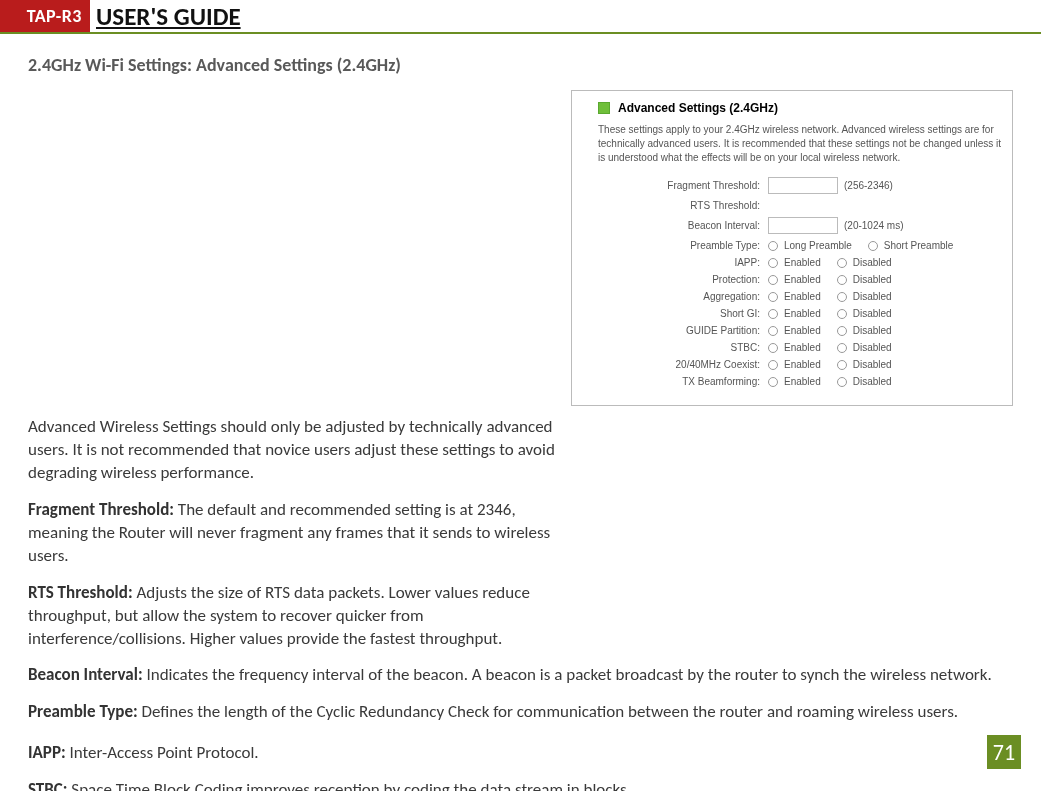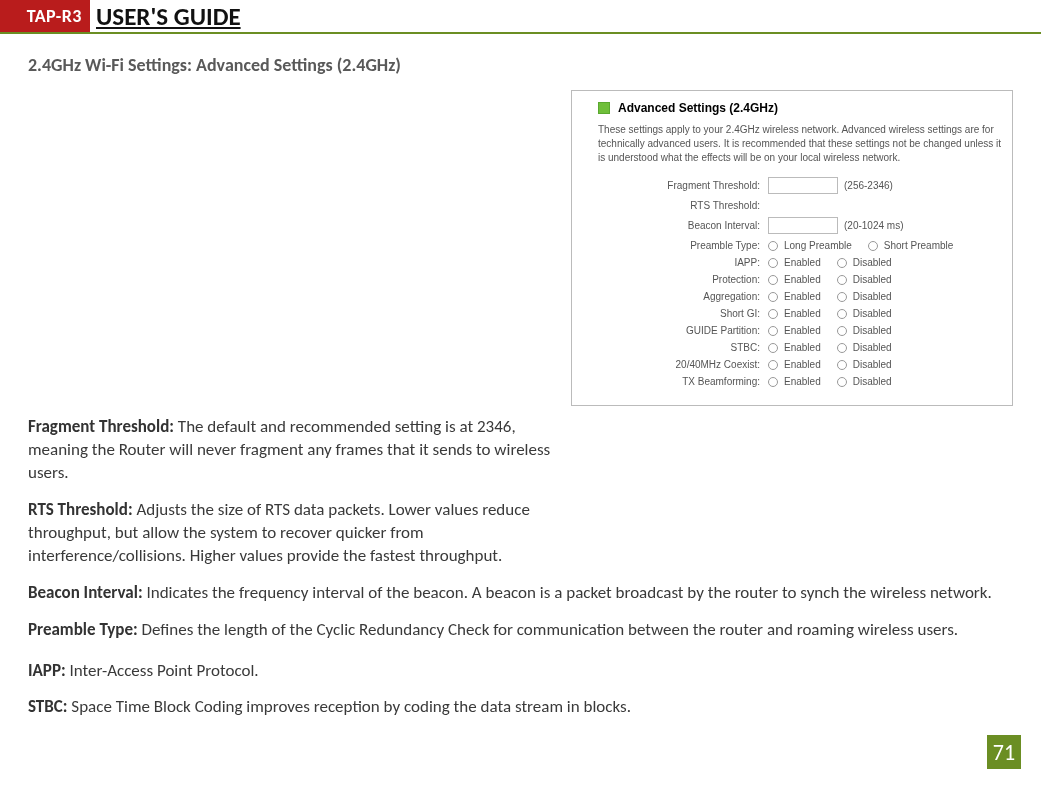--- a/index.html
+++ b/index.html
@@ -258,20 +258,21 @@
     <div class="form-control">
       <span class="radio"></span>
       <span class="rlabel">Enabled</span>
       <span class="radio"></span>
       <span class="rlabel">Disabled</span>
     </div>
   </div>
 </div>
 
 <div class="left-column">
+  <p class="body-text">Advanced Wireless Settings should only be adjusted by technically advanced users. It is not recommended that novice users adjust these settings to avoid degrading wireless performance.</p>
 
   <p class="body-text">
     <b>Fragment Threshold:</b><span> The default and recommended setting is at 2346, meaning the Router will never fragment any frames that it sends to wireless users.</span>
   </p>
 
   <p class="body-text">
     <b>RTS Threshold:</b><span> Adjusts the size of RTS data packets. Lower values reduce throughput, but allow the system to recover quicker from interference/collisions. Higher values provide the fastest throughput.</span>
   </p>
 </div>
 

